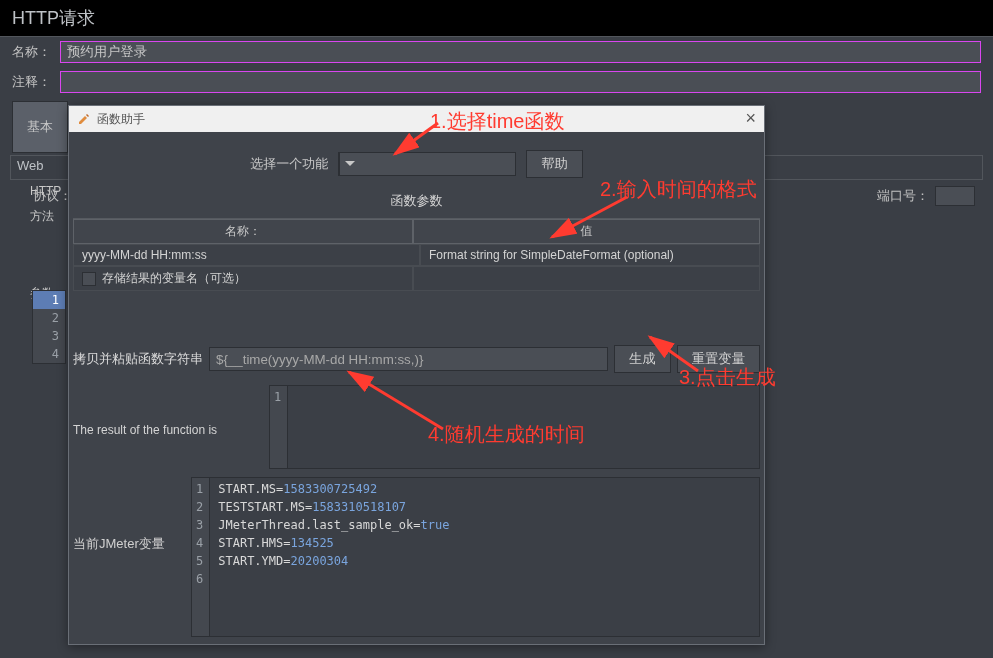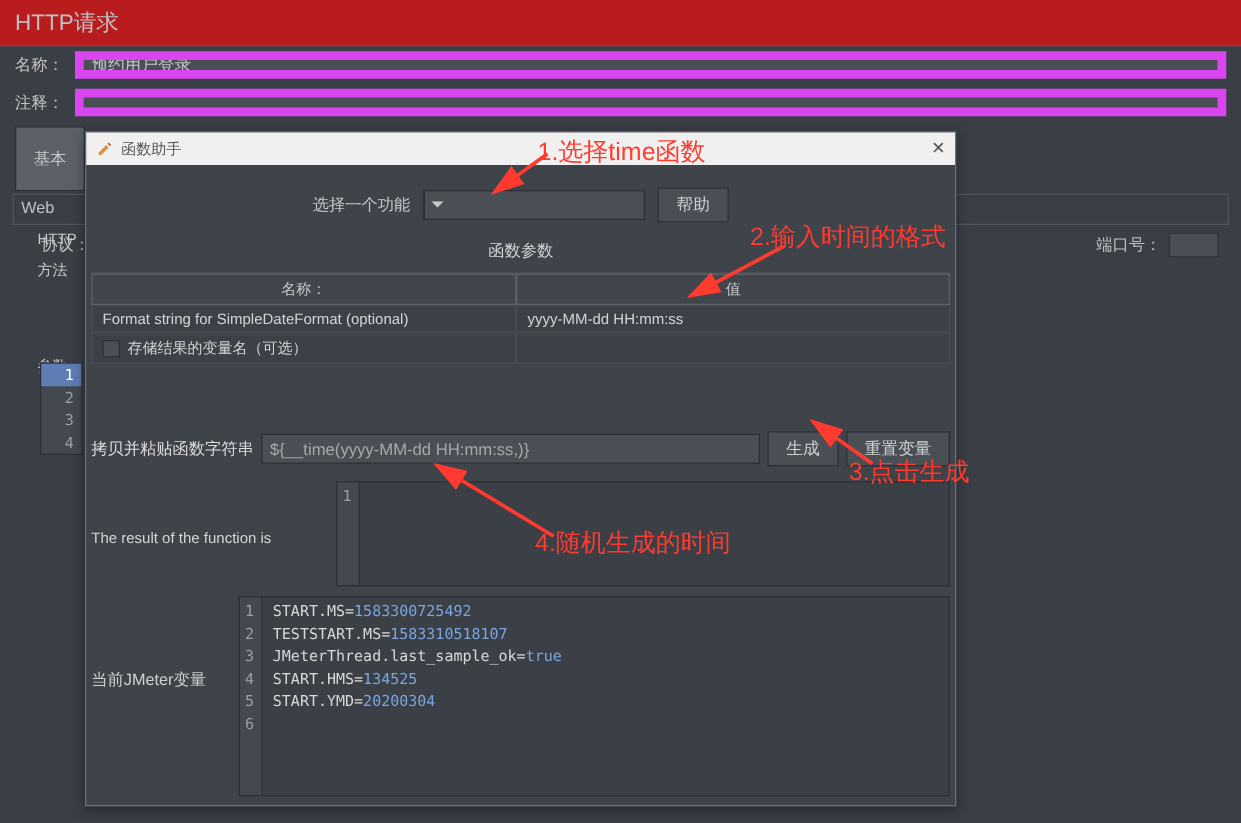--- a/index.html
+++ b/index.html
@@ -11,32 +11,32 @@
   width: 993px;
   height: 658px;
   overflow: hidden;
   position: relative;
 }
 .panel-title {
   color: #bec2c6;
   font-size: 18px;
   padding: 6px 12px;
   border-bottom: 1px solid #52565c;
-  background: #b91c1c;
+  background: #000000;
 }
 .form-row {
   display: flex;
   align-items: center;
   padding: 4px 12px;
   gap: 8px;
 }
 .form-label { color: #c2c2c2; min-width: 40px; }
 .form-input {
   background: #4a4e55;
-  border: 7px solid #d946ef;
+  border: 1px solid #d946ef;
   color: #c8c8c8;
   padding: 3px 6px;
   flex: 1;
   height: 22px;
 }
 .tabs { display: flex; gap: 2px; padding: 4px 12px 0; }
 .tab {
   background: #4a4e55;
   color: #c8c8c8;
   padding: 16px 14px;
@@ -294,22 +294,22 @@
 
   <div class="params-header">函数参数</div>
 
   <div class="table">
     <div class="table-row table-hdr">
       <div class="cell cell-name">名称：</div>
       <div class="cell cell-val">值</div>
     </div>
     <div class="table-body">
       <div class="table-row">
+        <div class="cell cell-val">yyyy-MM-dd HH:mm:ss</div>
         <div class="cell cell-name">Format string for SimpleDateFormat (optional)</div>
-        <div class="cell cell-val">yyyy-MM-dd HH:mm:ss</div>
       </div>
       <div class="table-row">
         <div class="cell cell-name">
           <span class="checkbox"></span><span>存储结果的变量名（可选）</span>
         </div>
         <div class="cell cell-val"></div>
       </div>
     </div>
   </div>
 

